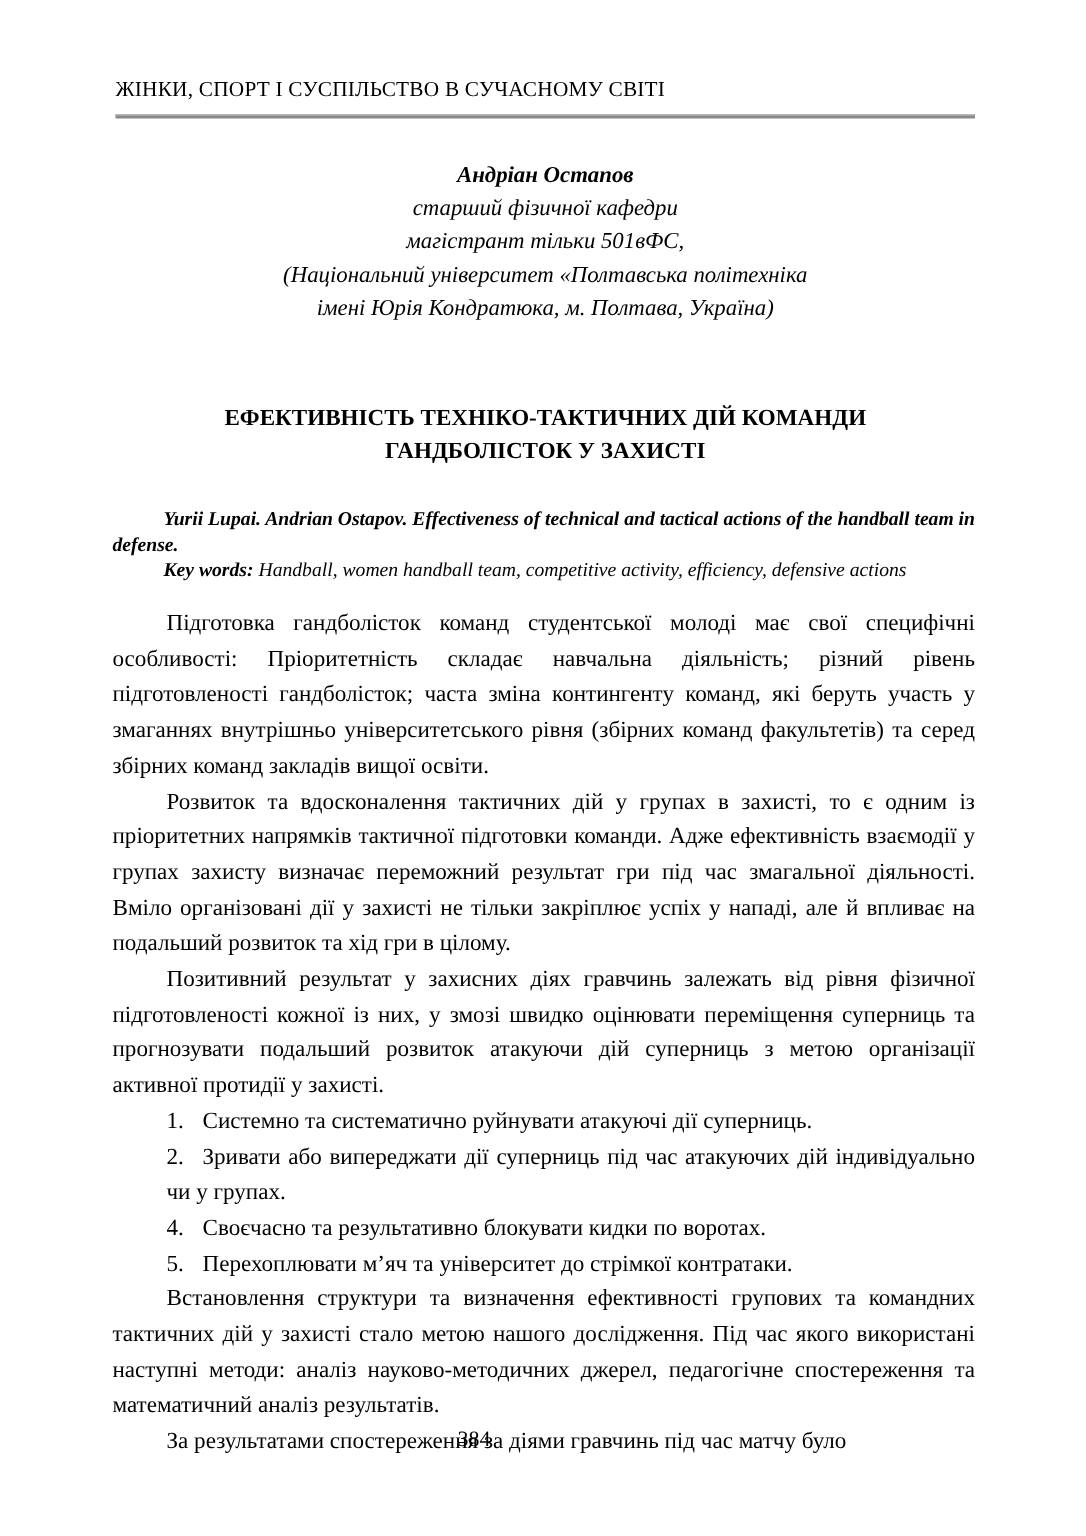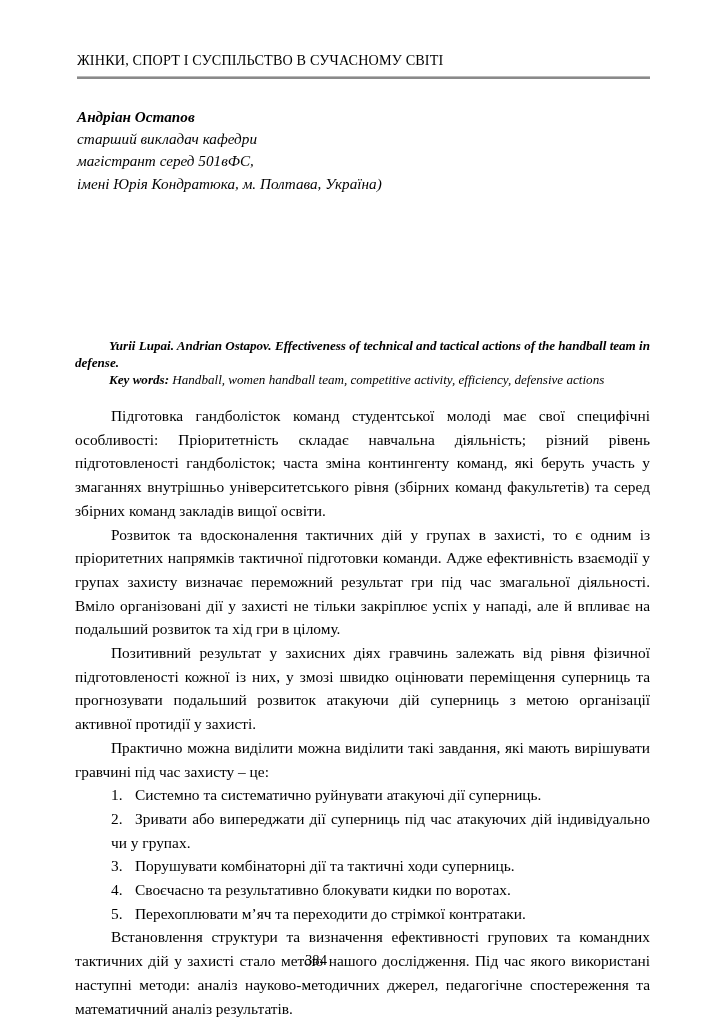--- a/index.html
+++ b/index.html
@@ -45,21 +45,21 @@
     background: #8a8a8a;
     border-top: 1px solid #b9b9b9;
   }
 
   
   .author-block {
     position: absolute;
     left: 77px;
     top: 106px;
     width: 573px;
-    text-align: left;
+    text-align: center;
     font-size: 15.2px;
     line-height: 22.2px;
     font-style: italic;
   }
   .author-block .name {
     font-weight: bold;
     font-style: italic;
   }
 
   
@@ -131,42 +131,45 @@
 </head>
 <body>
 
 <div class="page">
 
   <div class="running-header">ЖІНКИ, СПОРТ І СУСПІЛЬСТВО В СУЧАСНОМУ СВІТІ</div>
   <div class="header-rule"></div>
 
   <div class="author-block">
     <div class="name">Андріан Остапов</div>
-    <div>старший викладач кафедри</div>
-    <div>магістрант серед 501вФС,</div>
+    <div>старший фізичної кафедри</div>
+    <div>магістрант тільки 501вФС,</div>
+    <div>(Національний університет «Полтавська політехніка</div>
     <div>імені Юрія Кондратюка, м. Полтава, Україна)</div>
   </div>
 
+  <div class="article-title">
+    <div>ЕФЕКТИВНІСТЬ ТЕХНІКО-ТАКТИЧНИХ ДІЙ КОМАНДИ</div>
+    <div>ГАНДБОЛІСТОК У ЗАХИСТІ</div>
+  </div>
 
   <div class="abstract">
     <p><span class="lead">Yurii Lupai. Andrian Ostapov.</span> <span class="lead">Effectiveness of technical and tactical actions of the handball team in defense.</span></p>
     <p><span class="lead">Key words:</span> <span>Handball, women handball team, competitive activity, efficiency, defensive actions</span></p>
   </div>
 
   <div class="body-text">
     <p>Підготовка гандболісток команд студентської молоді  має свої специфічні особливості: Пріоритетність складає навчальна діяльність; різний рівень підготовленості гандболісток; часта зміна контингенту команд, які беруть участь у змаганнях внутрішньо університетського рівня (збірних команд факультетів) та серед збірних команд закладів вищої освіти.</p>
     <p>Розвиток та вдосконалення тактичних дій у групах в захисті, то є одним із пріоритетних напрямків тактичної підготовки команди. Адже ефективність взаємодії у групах захисту визначає переможний результат гри під час змагальної діяльності. Вміло організовані дії у захисті не тільки закріплює успіх у нападі, але й впливає на подальший розвиток  та хід гри в цілому.</p>
     <p>Позитивний результат у захисних діях гравчинь залежать від рівня фізичної підготовленості кожної із них, у змозі швидко оцінювати переміщення суперниць та прогнозувати подальший розвиток атакуючи дій суперниць з метою організації активної протидії у захисті.</p>
-    <p>Практично можна виділити можна виділити такі завдання, які мають вирішувати гравчині під час захисту – це:</p>
 
     <p class="numbered"><span class="num">1.</span><span>Системно та систематично руйнувати атакуючі дії суперниць.</span></p>
     <p class="numbered"><span class="num">2.</span><span>Зривати або випереджати дії суперниць під час атакуючих дій індивідуально чи у групах.</span></p>
-    <p class="numbered"><span class="num">3.</span><span>Порушувати комбінаторні дії та тактичні ходи суперниць.</span></p>
     <p class="numbered"><span class="num">4.</span><span>Своєчасно та результативно блокувати кидки по воротах.</span></p>
-    <p class="numbered"><span class="num">5.</span><span>Перехоплювати м’яч та переходити до стрімкої контратаки.</span></p>
+    <p class="numbered"><span class="num">5.</span><span>Перехоплювати м’яч та університет до стрімкої контратаки.</span></p>
 
     <p>Встановлення структури та визначення ефективності групових та командних тактичних дій у захисті стало метою нашого дослідження. Під час якого використані наступні методи: аналіз науково-методичних джерел, педагогічне спостереження та математичний аналіз результатів.</p>
     <p>За результатами спостереження за діями гравчинь під час матчу було</p>
   </div>
 
   <div class="page-number">384</div>
 
 </div>
 
 </body></html>

